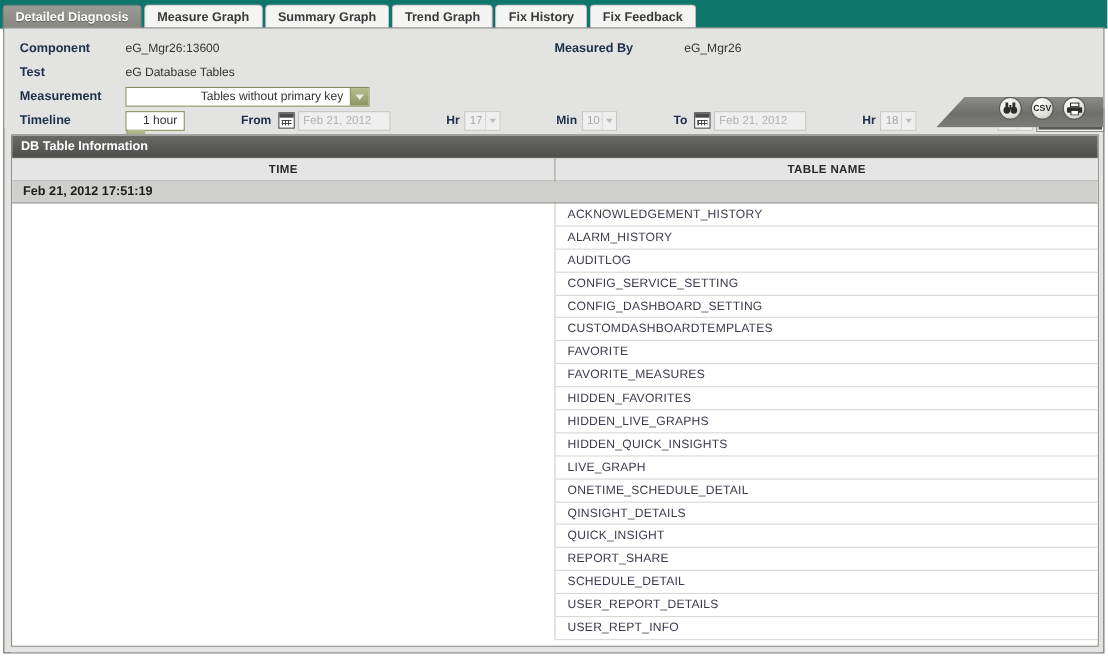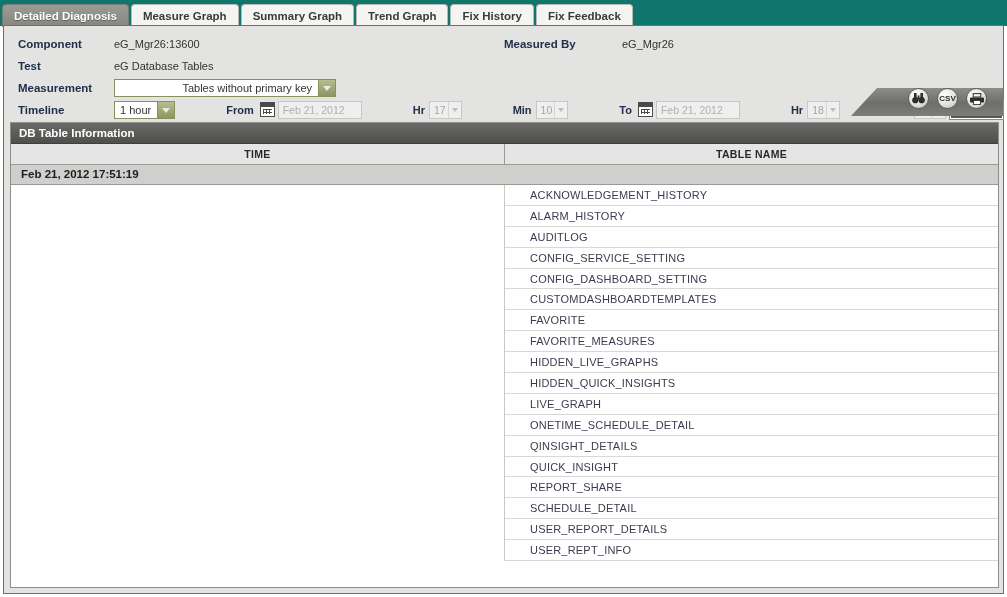--- a/index.html
+++ b/index.html
@@ -126,21 +126,21 @@
     content: "";
     position: absolute;
     left: 50%; top: 50%;
     margin-left: -4px; margin-top: -2px;
     border-left: 4px solid transparent;
     border-right: 4px solid transparent;
     border-top: 5px solid #e9ecd8;
   }
   .sel.measure { width: 222px; }
   .sel.measure .txt { flex: 1 1 auto; }
-  .sel.timeline { width: 80px; }
+  .sel.timeline { width: 80px; flex-direction: column; }
   .sel.timeline .txt { flex: 1 1 auto; }
 
   
   .sel.small {
     width: 40px;
     border-color: #c8c8c4;
     background: #efefef;
   }
   .sel.small .txt {
     flex: 1 1 auto;
@@ -300,21 +300,21 @@
     font-size: 11px;
     color: #3b3b4e;
     background: #ffffff;
     border-bottom: 1px solid #d8d8d6;
   }
   tr.data-row td.tcol {
     border-right: 1px solid #c9c9c5;
     border-bottom: none;
   }
   tr.data-row td.ncol {
-    padding-left: 25px;
+    padding-left: 11px;
     letter-spacing: .2px;
   }
   .grid-scroll {
     height: 443px;
     overflow: hidden;
   }
   .bottom-strip {
     position: absolute;
     left: 6px;
     top: 563px;
@@ -471,20 +471,24 @@
             <tr class="data-row">
                 <td class="tcol"></td>
                 <td class="ncol">FAVORITE</td>
               </tr>
             <tr class="data-row">
                 <td class="tcol"></td>
                 <td class="ncol">FAVORITE_MEASURES</td>
               </tr>
             <tr class="data-row">
                 <td class="tcol"></td>
+                <td class="ncol">HIDDEN_FAVORITES</td>
+              </tr>
+            <tr class="data-row">
+                <td class="tcol"></td>
                 <td class="ncol">HIDDEN_LIVE_GRAPHS</td>
               </tr>
             <tr class="data-row">
                 <td class="tcol"></td>
                 <td class="ncol">HIDDEN_QUICK_INSIGHTS</td>
               </tr>
             <tr class="data-row">
                 <td class="tcol"></td>
                 <td class="ncol">LIVE_GRAPH</td>
               </tr>

